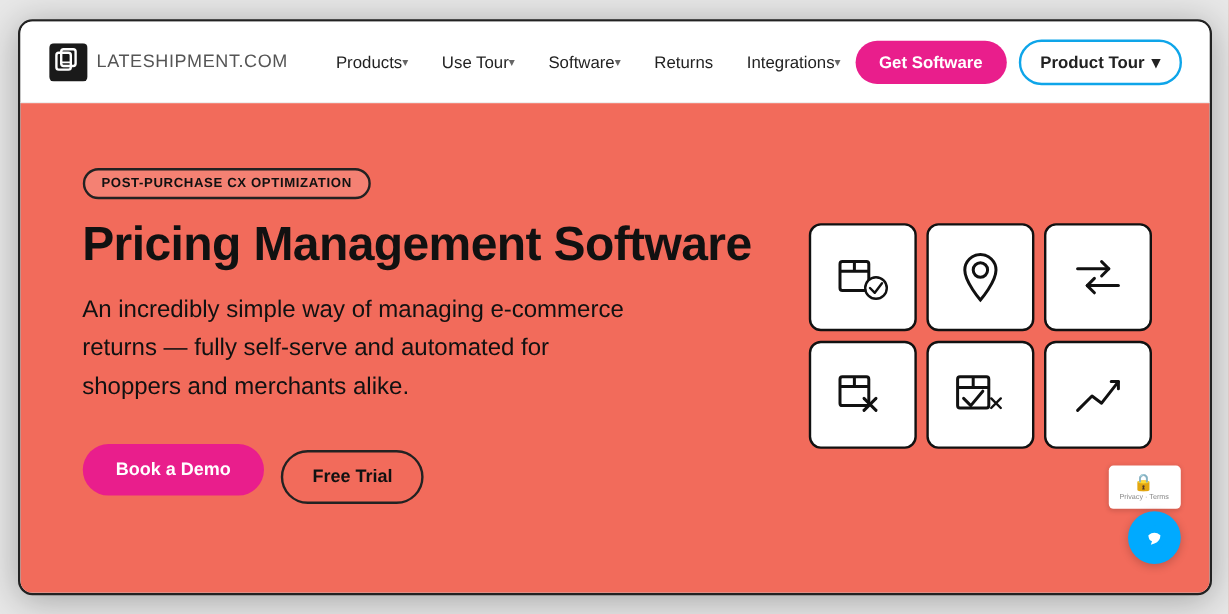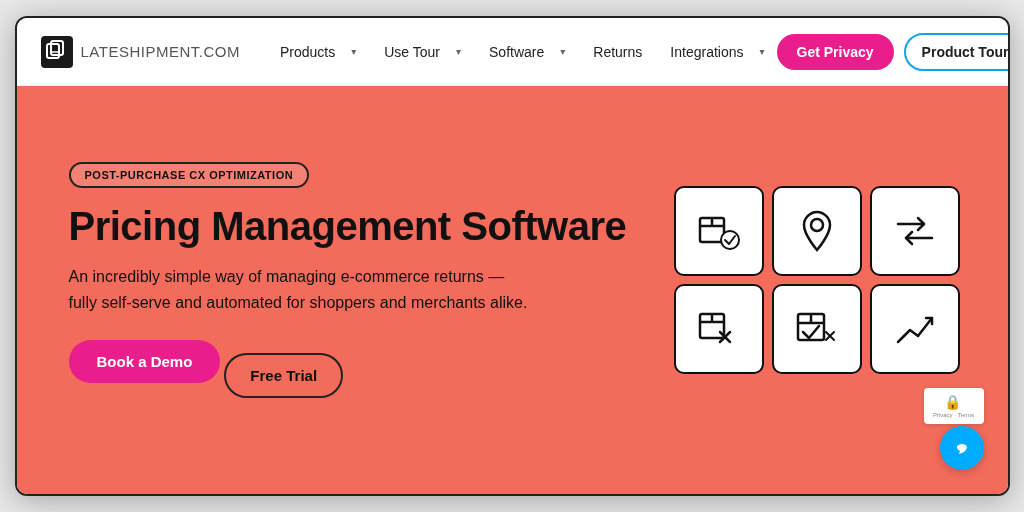--- a/index.html
+++ b/index.html
@@ -57,21 +57,21 @@
     }
     .nav-links {
       display: flex;
       align-items: center;
       gap: 4px;
       flex: 1;
     }
     .nav-item {
       display: flex;
       align-items: center;
-      gap: 16px;
+      gap: 0;
       padding: 8px 12px;
       font-size: 14px;
       color: #222;
       font-weight: 500;
       cursor: pointer;
       border-radius: 6px;
       white-space: nowrap;
     }
     .nav-item .chevron {
       font-size: 10px;
@@ -137,29 +137,29 @@
       width: fit-content;
     }
     .hero-title {
       font-size: 40px;
       font-weight: 900;
       color: #111;
       line-height: 1.1;
       letter-spacing: -0.5px;
     }
     .hero-desc {
-      font-size: 16px;
+      font-size: 20px;
       color: #111;
       line-height: 1.6;
       max-width: 460px;
     }
     .hero-buttons {
       display: flex;
-      gap: 4px;
-      align-items: flex-start;
+      gap: 14px;
+      align-items: center;
       margin-top: 8px;
     }
     .btn-book-demo {
       background: #e91e8c;
       color: white;
       border: none;
       padding: 13px 28px;
       border-radius: 28px;
       font-size: 15px;
       font-weight: 700;
@@ -274,21 +274,21 @@
       <div class="nav-item">
         <span>Returns</span>
       </div>
       <div class="nav-item">
         <span>Integrations</span>
         <span class="chevron">▾</span>
       </div>
     </div>
 
     <div class="nav-actions">
-      <button class="btn-get-started">Get Privacy</button>
+      <button class="btn-get-started">Get Software</button>
       <button class="btn-product-tour">
         <span>Product Tour</span>
         <span>▾</span>
       </button>
     </div>
   </nav>
 
   <section class="hero">
     <div class="hero-left">
       <div class="badge">POST-PURCHASE CX OPTIMIZATION</div>

